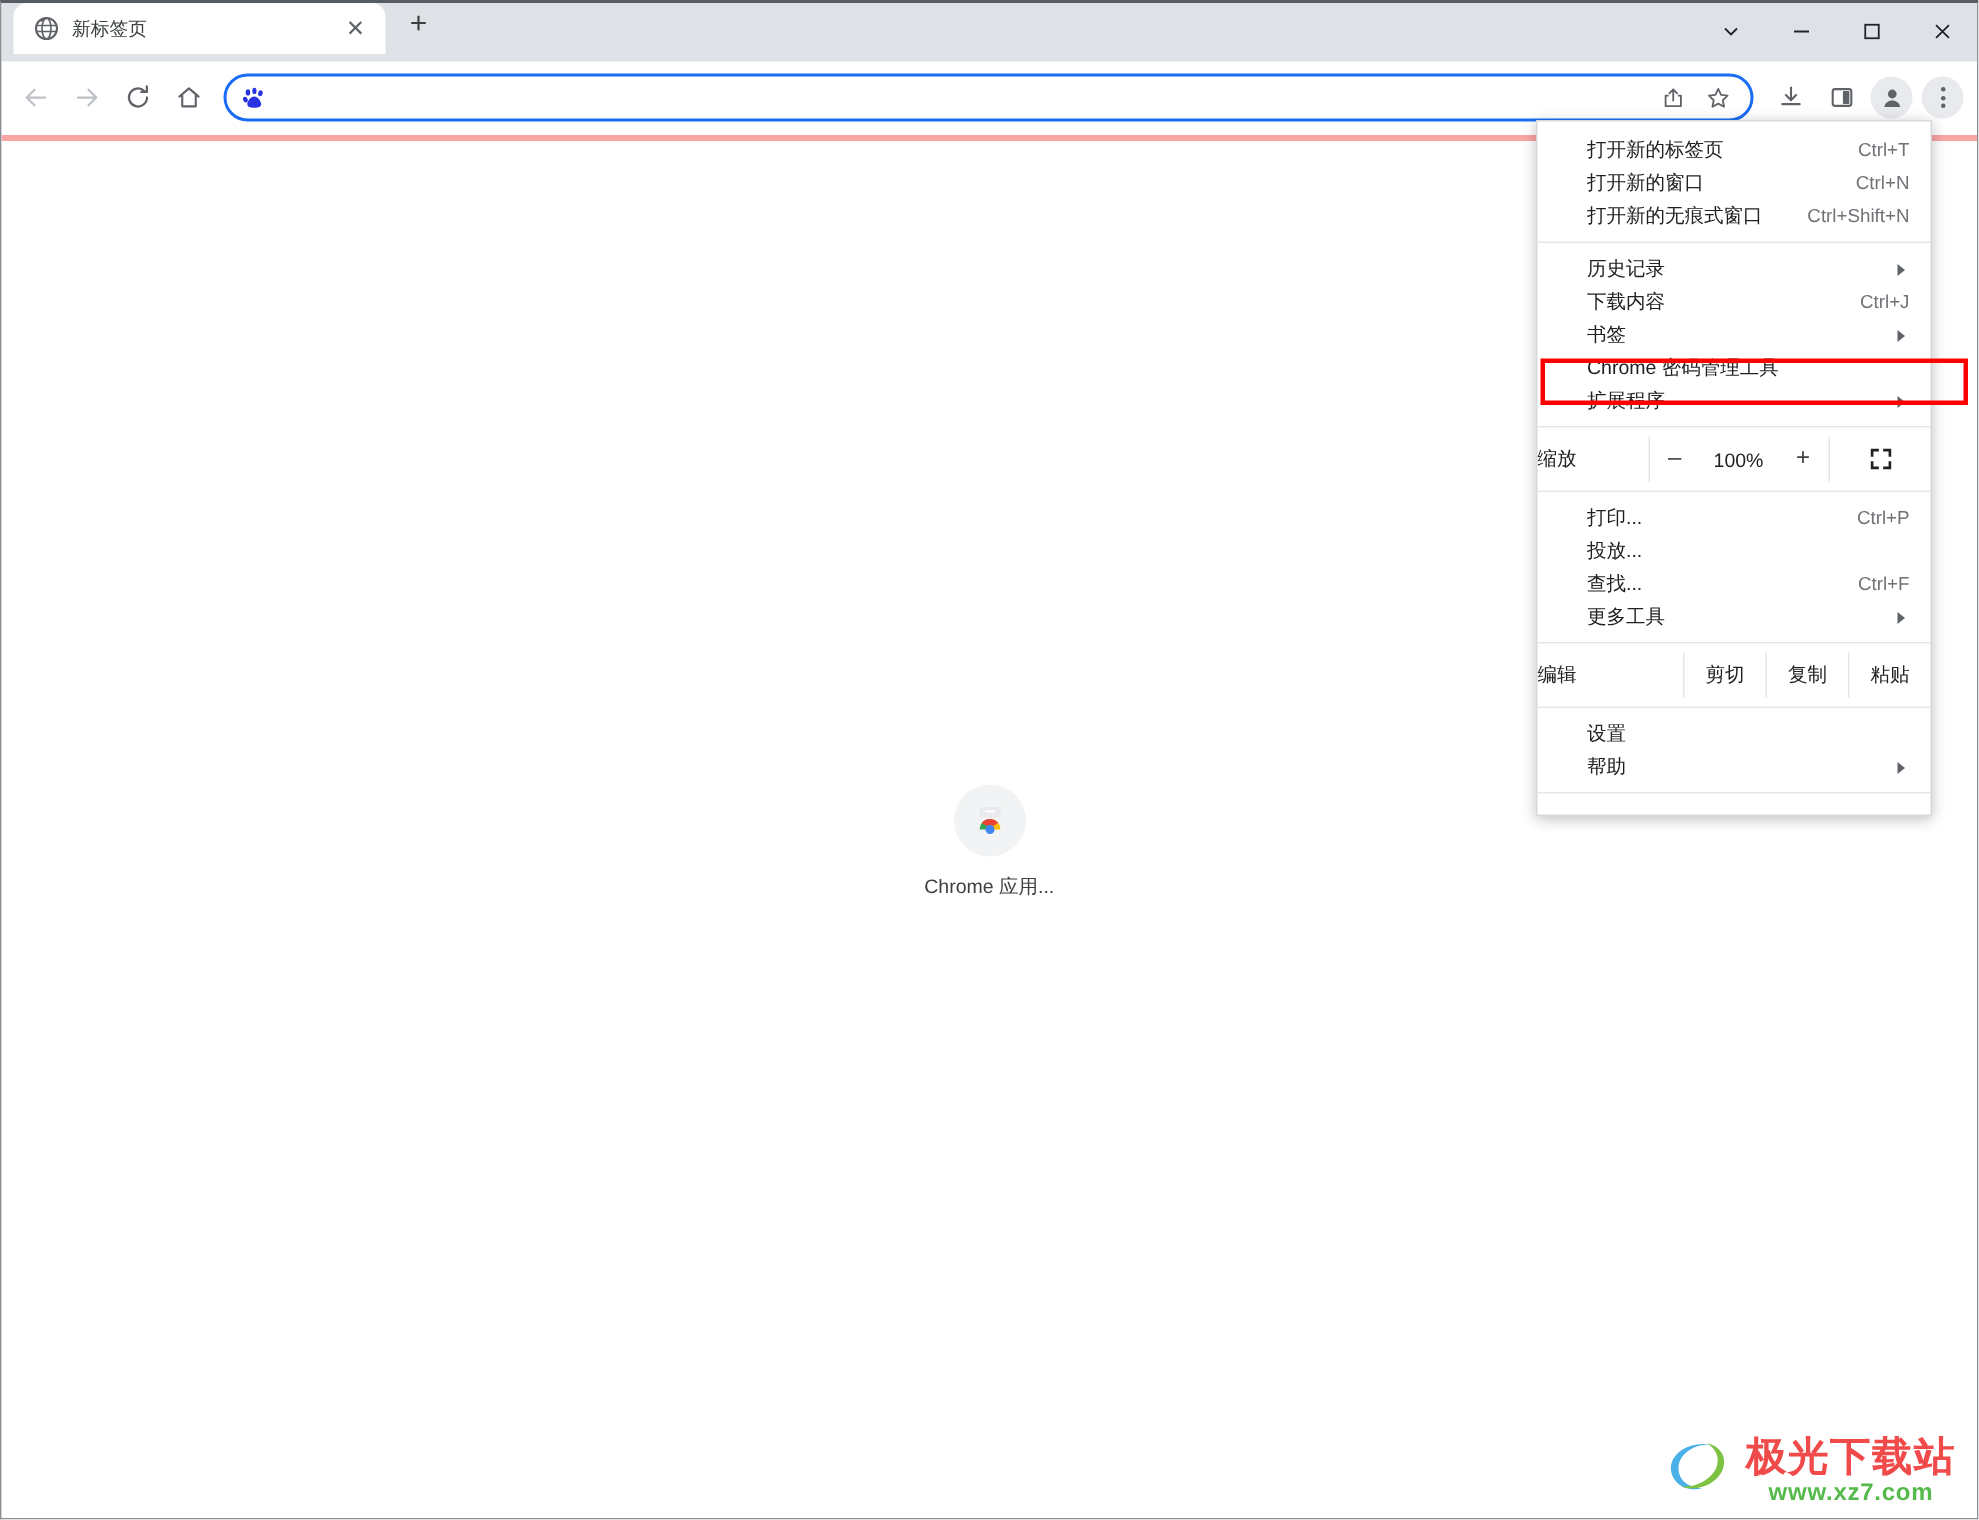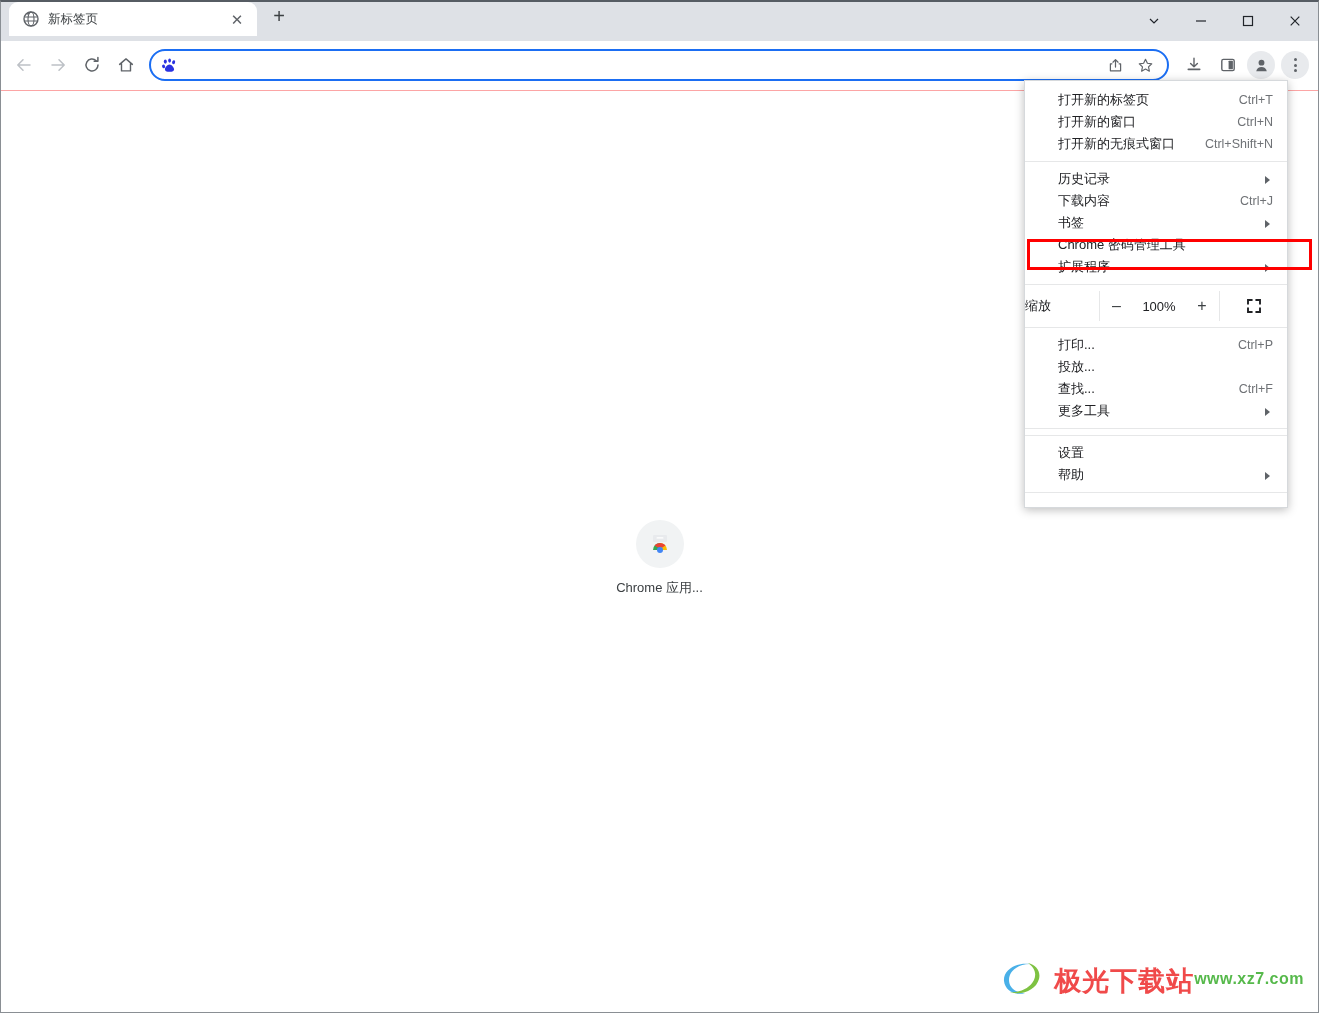--- a/index.html
+++ b/index.html
@@ -152,21 +152,21 @@
     margin-left: 6px;
   }
   .dots { display: flex; flex-direction: column; gap: 2.5px; align-items: center; }
   .dots i { width: 3px; height: 3px; border-radius: 50%; background: #5f6368; display: block; }
 
   
   .content {
     position: absolute;
     top: 88px; left: 0; right: 0; bottom: 0;
     background: #ffffff;
-    border-top: 1px solid #fca5a5;
+    border-top: 4px solid #fca5a5;
   }
   .apps-shortcut {
     position: absolute;
     left: 611px;
     top: 429px;
     width: 95px;
     display: flex;
     flex-direction: column;
     align-items: center;
     gap: 11px;
@@ -184,21 +184,21 @@
   }
 
   
   .watermark {
     position: absolute;
     right: 14px; bottom: 8px;
     display: flex;
     align-items: center;
     gap: 4px;
   }
-  .wm-text { display: flex; flex-direction: row; line-height: 1; text-align: center; }
+  .wm-text { display: flex; flex-direction: column; line-height: 1; text-align: center; }
   .wm-title {
     font-size: 27px;
     font-weight: bold;
     color: #f04a4a;
     letter-spacing: 1px;
   }
   .wm-url {
     font-size: 16px;
     font-weight: bold;
     color: #56b94b;
@@ -511,20 +511,26 @@
       <span class="mi-label">查找...</span>
       <span class="mi-accel">Ctrl+F</span>
     </div>
     <div class="mi">
       <span class="mi-label">更多工具</span>
       <span class="mi-arrow"></span>
     </div>
 
     <div class="msep"></div>
 
+    <div class="mrow">
+      <span class="mrow-label">编辑</span>
+      <span class="mrow-cell edit-cell">剪切</span>
+      <span class="mrow-cell edit-cell">复制</span>
+      <span class="mrow-cell edit-cell">粘贴</span>
+    </div>
 
     <div class="msep"></div>
 
     <div class="mi">
       <span class="mi-label">设置</span>
     </div>
     <div class="mi">
       <span class="mi-label">帮助</span>
       <span class="mi-arrow"></span>
     </div>

